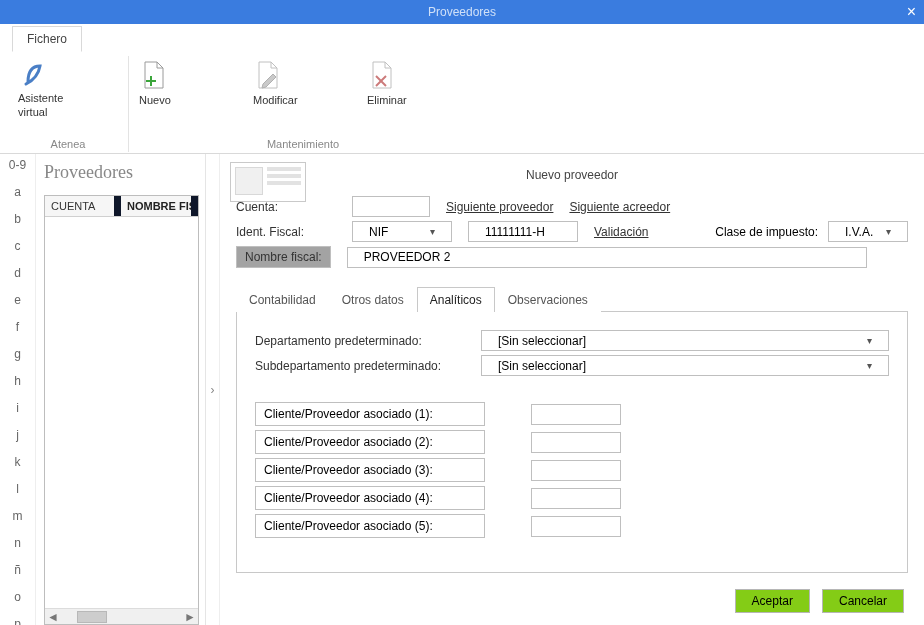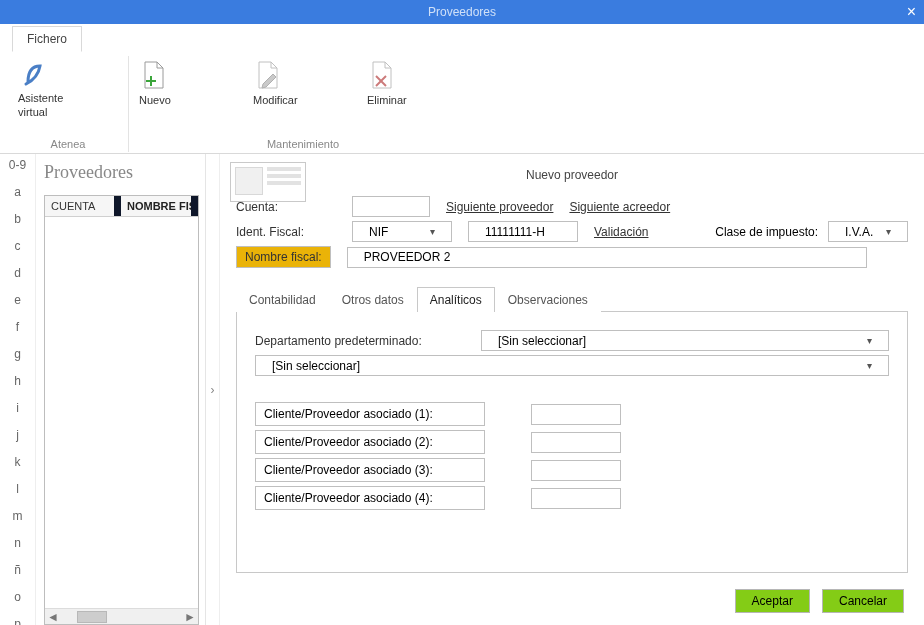--- a/index.html
+++ b/index.html
@@ -32,21 +32,21 @@
   .expand-handle { width:14px; display:flex; align-items:center; justify-content:center; color:#888; cursor:pointer; border-right:1px solid #eee; }
   .form-area { flex:1; display:flex; flex-direction:column; position:relative; }
   .form-header { padding:8px 16px 6px 16px; }
   .form-title { text-align:center; color:#444; margin:6px 0 14px 0; }
   .image-placeholder { position:absolute; left:10px; top:8px; width:76px; height:40px; border:1px solid #c9c9c9; display:flex; gap:4px; padding:4px; }
   .image-placeholder .pic { width:28px; height:28px; background:#f0f0f0; border:1px solid #d8d8d8; }
   .image-placeholder .lines { flex:1; display:flex; flex-direction:column; gap:3px; }
   .image-placeholder .lines div { height:4px; background:#e2e2e2; }
   .row { display:flex; align-items:center; gap:16px; margin:4px 0; }
   .lbl { width:100px; color:#333; }
-  .lbl-box { border:1px solid #bfbfbf; padding:3px 8px; color:#333; background:#eab308; }
+  .lbl-box { border:1px solid #bfbfbf; padding:3px 8px; color:#333; background:#a3a3a3; }
   input.txt, .combo { border:1px solid #bfbfbf; padding:2px 16px; height:21px; background:#fff; }
   .combo { display:flex; align-items:center; justify-content:space-between; cursor:pointer; }
   .combo .arrow { color:#555; font-size:10px; margin-left:4px; }
   .linklike { color:#333; text-decoration:underline; cursor:pointer; }
   .tabs { display:flex; border-bottom:1px solid #c8c8c8; margin:8px 16px 0 16px; }
   .tab { padding:5px 12px; border:1px solid transparent; border-bottom:none; color:#555; cursor:pointer; position:relative; top:1px; background:#fff; }
   .tab.active { border-color:#c8c8c8; background:#fff; color:#222; }
   .tab-body { border:1px solid #c8c8c8; border-top:none; margin:0 16px 8px 16px; padding:14px 18px; flex:1; overflow:auto; }
   .tab-body .row .lbl2 { width:210px; color:#333; }
   .assoc-box { border:1px solid #bfbfbf; padding:4px 8px; width:230px; }
@@ -214,20 +214,21 @@
 
     <div class="tab-body">
       <div class="row">
         <div class="lbl2">Departamento predeterminado:</div>
         <div class="combo" style="flex:1">
           <span>[Sin seleccionar]</span>
           <span class="arrow">▾</span>
         </div>
       </div>
       <div class="row">
+        <div class="lbl2">Subdepartamento predeterminado:</div>
         <div class="combo" style="flex:1">
           <span>[Sin seleccionar]</span>
           <span class="arrow">▾</span>
         </div>
       </div>
 
       <div style="height:18px"></div>
 
       <div id="asociados-list">
           <div class="row">
@@ -239,20 +240,24 @@
             <input class="txt" style="width: 90px; margin-left: 30px;">
           </div>
           <div class="row">
             <div class="assoc-box">Cliente/Proveedor asociado (3):</div>
             <input class="txt" style="width: 90px; margin-left: 30px;">
           </div>
           <div class="row">
             <div class="assoc-box">Cliente/Proveedor asociado (4):</div>
             <input class="txt" style="width: 90px; margin-left: 30px;">
           </div>
+          <div class="row">
+            <div class="assoc-box">Cliente/Proveedor asociado (5):</div>
+            <input class="txt" style="width: 90px; margin-left: 30px;">
+          </div>
         </div>
     </div>
 
     <div class="buttons">
       <div class="btn">Aceptar</div>
       <div class="btn">Cancelar</div>
     </div>
   </div>
 </div>
 

